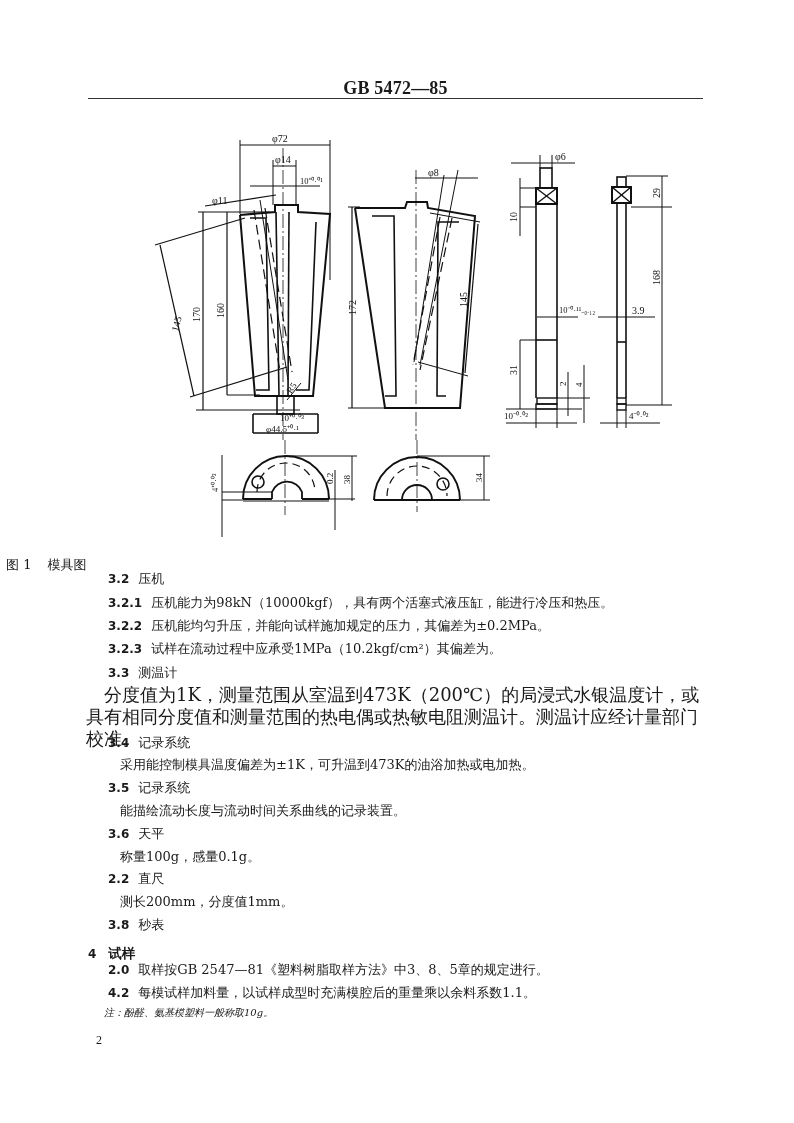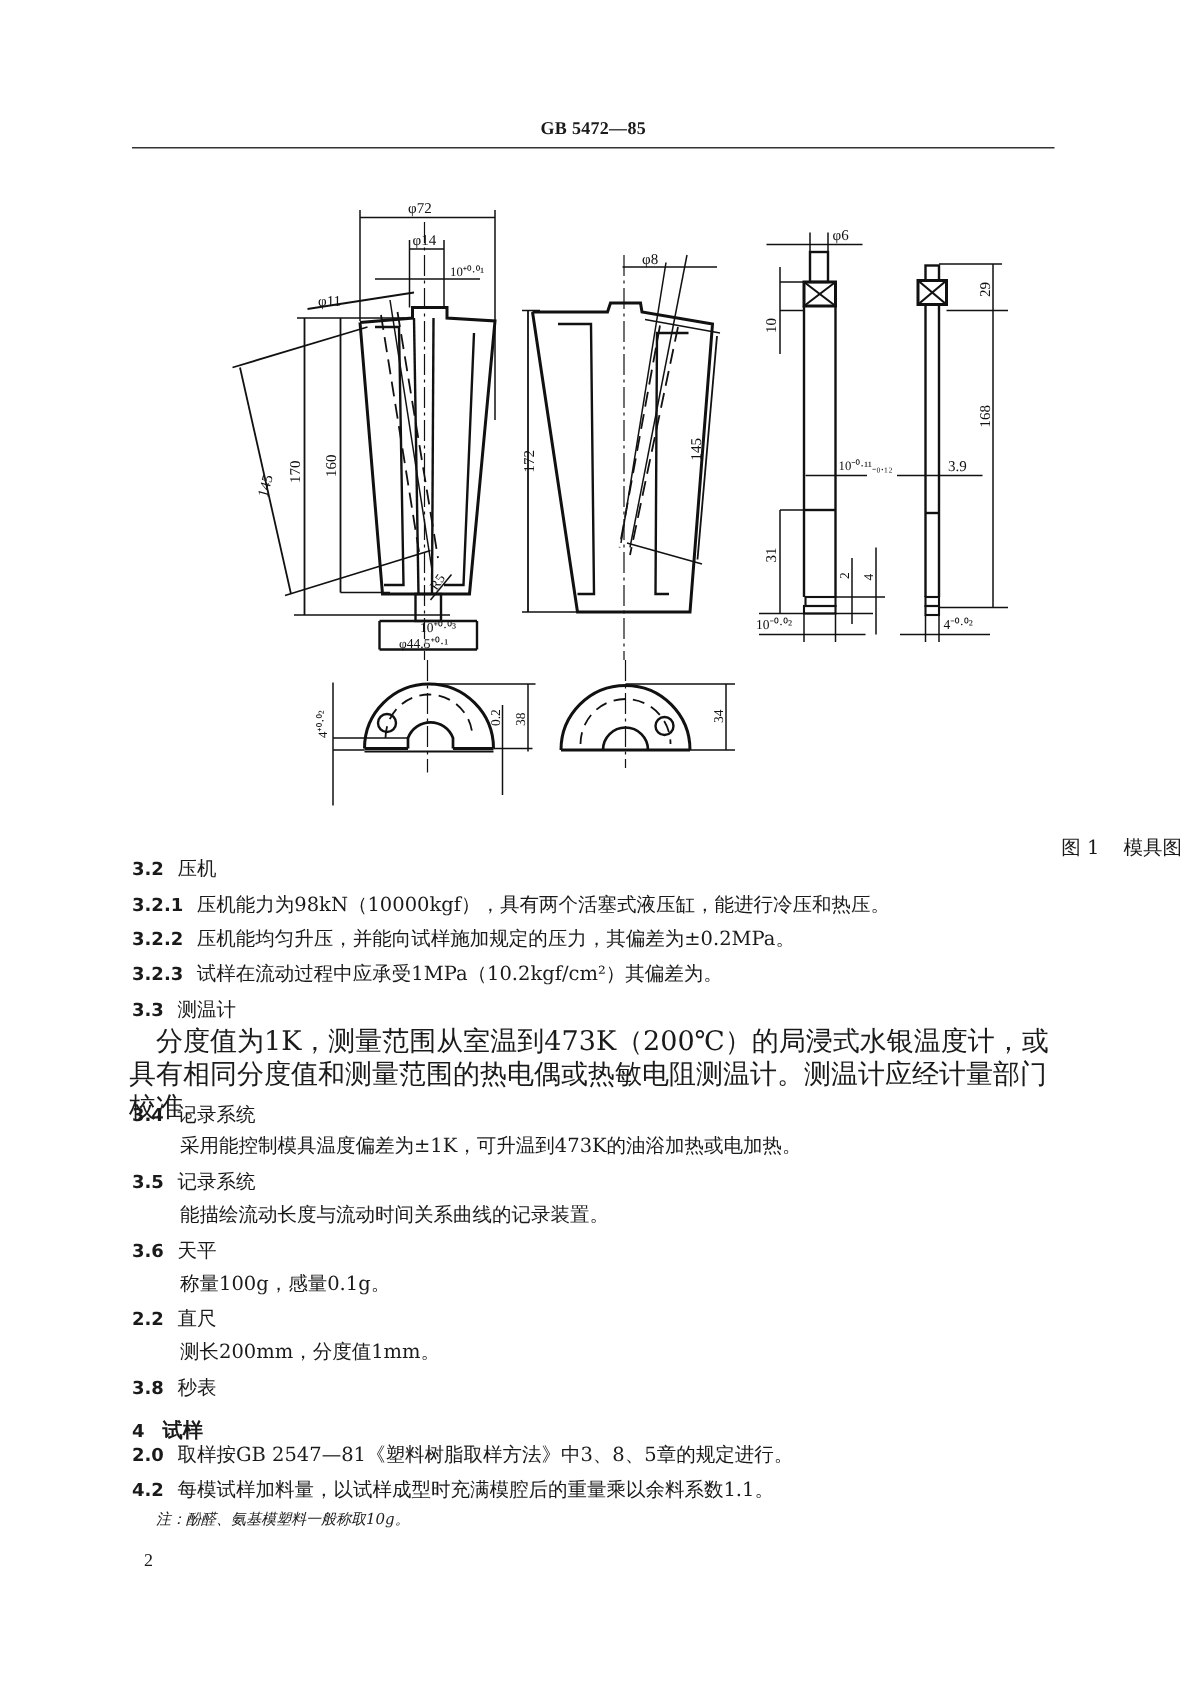--- a/index.html
+++ b/index.html
@@ -1,24 +1,24 @@
 <!DOCTYPE html>
 <html><head>
   <meta charset="utf-8">
   <style>
     html, body { margin: 0; padding: 0; background: #ffffff; }
     body { width: 794px; height: 1123px; position: relative; overflow: hidden;
            font-family: "DejaVu Serif", "Liberation Serif", serif; color: #1a1a1a; }
     .header { position: absolute; left: 88px; top: 78px; width: 615px; text-align: center;
-              font-family: "Liberation Serif", serif; font-weight: bold; font-size: 12px; letter-spacing: 0.2px; }
+              font-family: "Liberation Serif", serif; font-weight: bold; font-size: 18px; letter-spacing: 0.2px; }
     .header-rule { position: absolute; left: 88px; top: 98px; width: 615px; height: 0; border-top: 1.4px solid #333; }
     .figure { position: absolute; left: 0; top: 0; width: 794px; height: 560px; }
-    .caption { position: absolute; left: 0; top: 556px; width: 794px; text-align: right; font-size: 13px; }
+    .caption { position: absolute; left: 0; top: 556px; width: 794px; text-align: left; font-size: 13px; }
     .caption span { margin: 0 6px; }
-    .line { position: absolute; left: 88px; font-size: 13px; white-space: nowrap; line-height: 18px; }
+    .line { position: absolute; left: 108px; font-size: 13px; white-space: nowrap; line-height: 18px; }
     .line .num { font-family: "DejaVu Sans", sans-serif; font-weight: bold; font-size: 12px; margin-right: 9px; }
     .para { position: absolute; left: 86px; width: 622px; font-size: 18px; line-height: 22px; text-indent: 18px; }
     .indent { position: absolute; left: 120px; font-size: 13px; white-space: nowrap; line-height: 18px; }
     .note { position: absolute; left: 104px; font-size: 10px; white-space: nowrap; font-style: italic; }
     .section { position: absolute; left: 88px; font-size: 13.5px; white-space: nowrap; text-align: center; }
     .section .num { font-family: "DejaVu Sans", sans-serif; font-weight: bold; font-size: 12px; margin-right: 12px; }
     .section .t { font-weight: bold; }
     .pageno { position: absolute; left: 96px; top: 1033px; font-size: 12px; font-family: "Liberation Serif", serif; }
     svg text { font-family: "Liberation Serif", serif; fill: #111; }
   </style>

